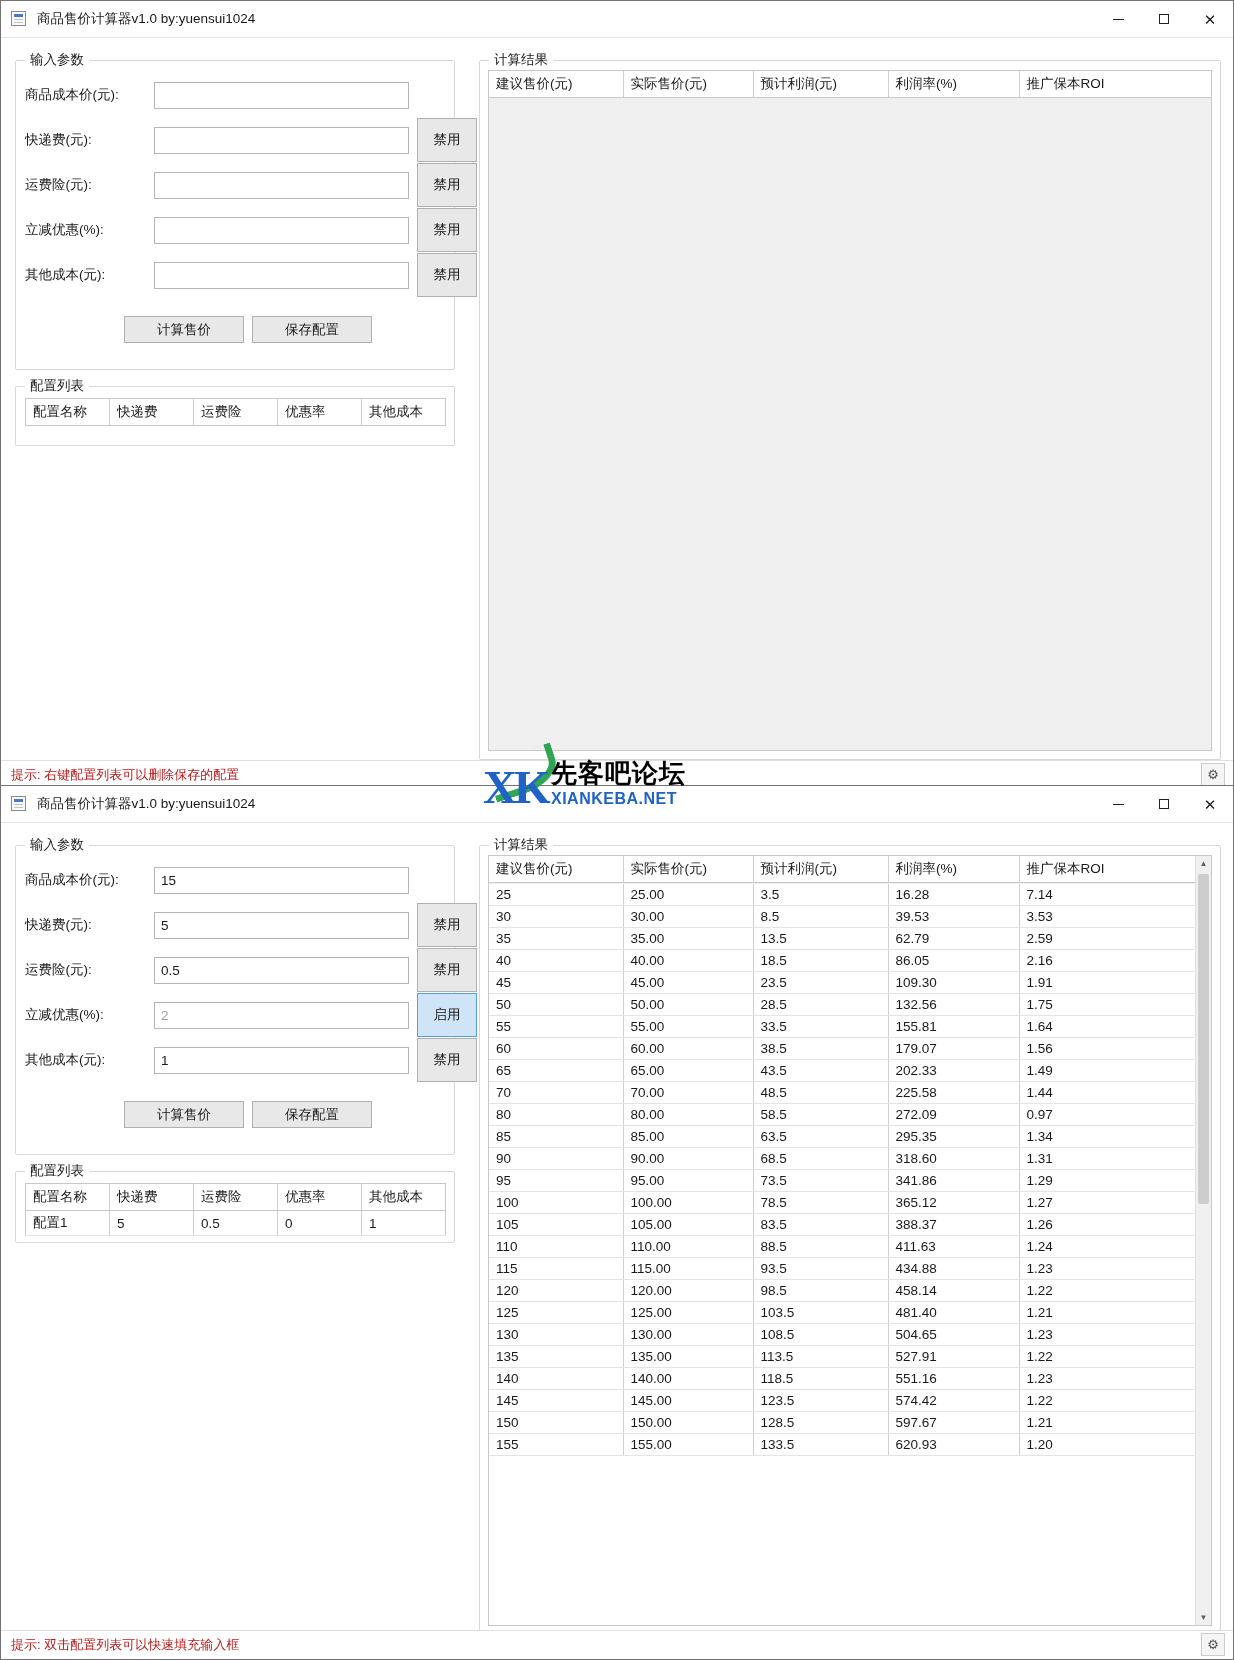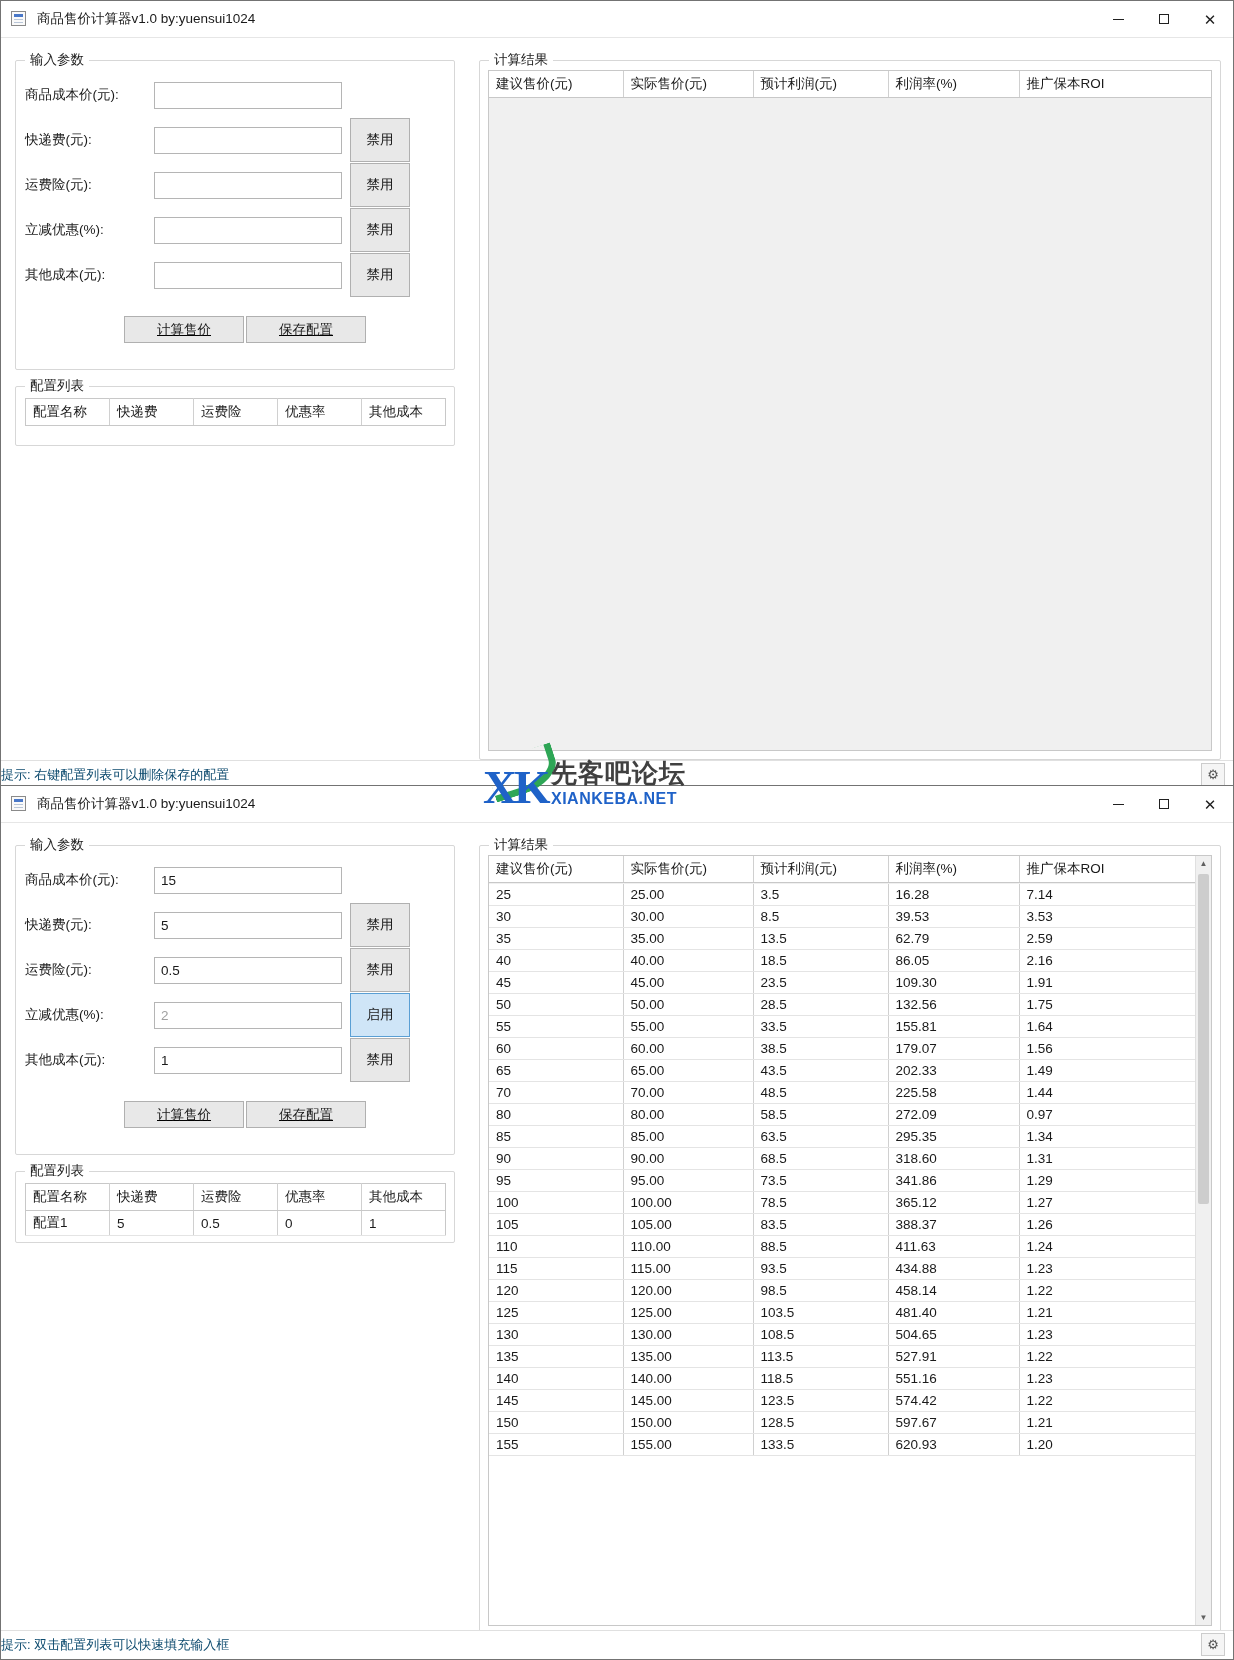--- a/index.html
+++ b/index.html
@@ -118,21 +118,21 @@
     display: flex;
     align-items: center;
   }
   .field-label {
     width: 129px;
     font-size: 13.5px;
     color: #1a1a1a;
     text-align: left;
   }
   .field-input {
-    width: 188px;
+    width: 255px;
     height: 27px;
     border: 1px solid #b5b5b5;
     background: #ffffff;
     box-sizing: border-box;
     font-size: 13.5px;
     font-family: "Liberation Sans", sans-serif;
     color: #1a1a1a;
     padding: 0 6px;
     outline: none;
   }
@@ -150,22 +150,21 @@
     cursor: default;
   }
   .btn.enable {
     background: #cfe5f7;
     border-color: #5a9fd4;
   }
   .actions {
     position: absolute;
     left: 108px;
     display: flex;
-    gap: 2px;
-    text-decoration: underline;
+    gap: 8px;
   }
   .btn-wide {
     width: 120px;
     height: 27px;
     border: 1px solid #b0b0b0;
     background: #e8e8e8;
     font-size: 13.5px;
     font-family: "Liberation Sans", sans-serif;
     color: #1a1a1a;
     box-sizing: border-box;
@@ -271,23 +270,23 @@
     left: 0;
     right: 0;
     bottom: 0;
     height: 28px;
     border-top: 1px solid #e0e0e0;
     background: #ffffff;
     display: flex;
     align-items: center;
   }
   .status-text {
-    margin-left: 0;
+    margin-left: 10px;
     font-size: 13px;
-    color: #0c4a6e;
+    color: #b91c1c;
     text-align: center;
   }
   .gear-btn {
     position: absolute;
     right: 8px;
     top: 2px;
     width: 24px;
     height: 23px;
     border: 1px solid #cccccc;
     background: #f5f5f5;
@@ -316,21 +315,21 @@
     font-weight: bold;
     font-family: "Liberation Serif", serif;
     color: #1f62c8;
     letter-spacing: -3px;
   }
   .wm-title {
     position: absolute;
     left: 68px; top: 4px;
     font-size: 26px;
     font-weight: bold;
-    color: #404040;
+    color: #000000;
     letter-spacing: 1px;
   }
   .wm-sub {
     position: absolute;
     left: 68px; top: 38px;
     font-size: 16px;
     font-weight: bold;
     color: #1f62c8;
     letter-spacing: 0.5px;
   }

